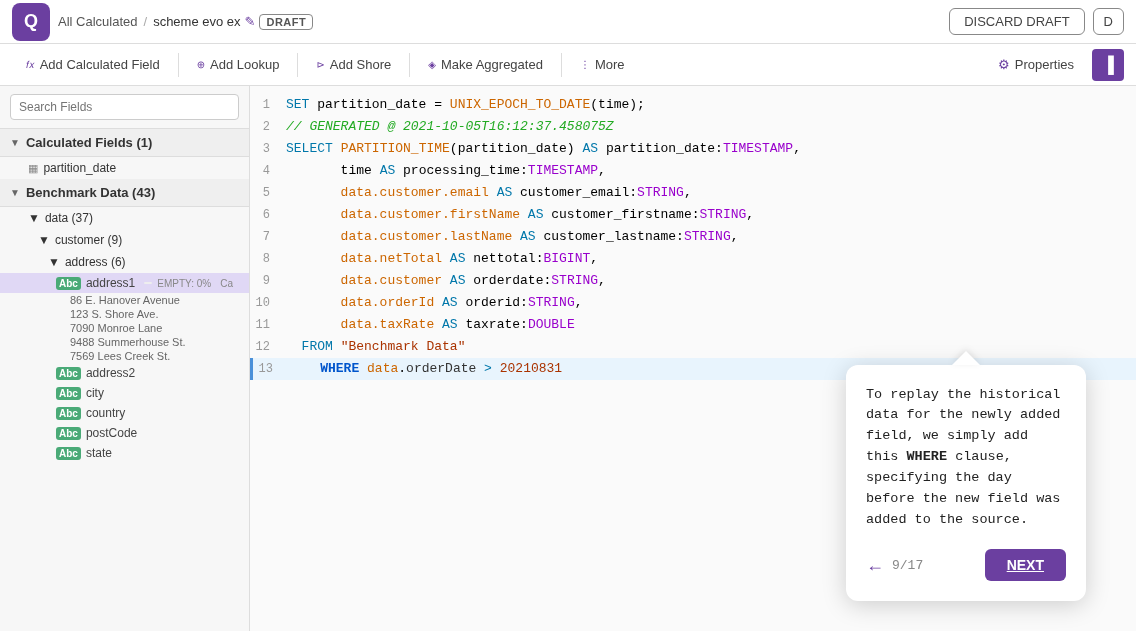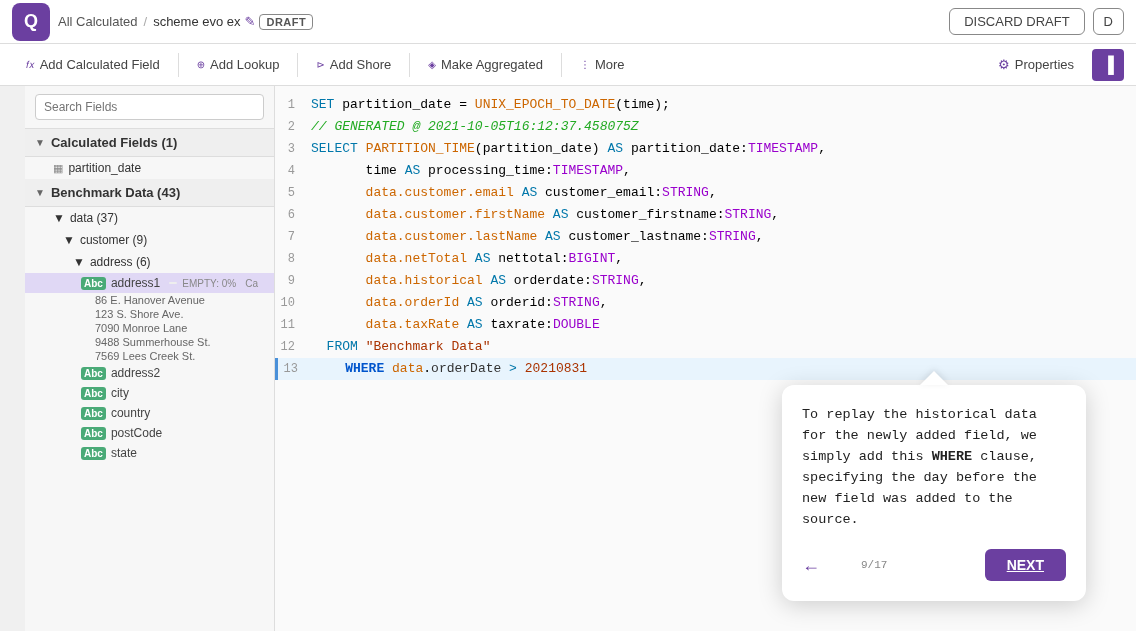--- a/index.html
+++ b/index.html
@@ -45,21 +45,21 @@
     }
     .toolbar-btn .tb-icon { color: #6b3fa0; font-size: 10px; }
     .toolbar-sep { width: 1px; height: 24px; background: #ddd; margin: 0 4px; }
     .toolbar-spacer { flex: 1; }
     .properties-btn {
       display: flex; align-items: center; gap: 5px; padding: 6px 14px;
       font-size: 13px; color: #444; cursor: pointer; border: none; background: none;
     }
 
     
-    .main { display: flex; height: calc(631px - 44px - 42px); padding-left: 25px; }
+    .main { display: flex; height: calc(631px - 44px - 42px); }
 
     
     .sidebar {
       width: 250px; min-width: 250px; background: #f7f7f7; border-right: 1px solid #ddd;
       display: flex; flex-direction: column; overflow: hidden;
     }
     .search-fields {
       padding: 8px 10px; border-bottom: 1px solid #ddd;
     }
     .search-fields input {
@@ -116,39 +116,39 @@
     .str { color: #aa3300; }
     .cm { color: #22aa22; font-style: italic; }
     .num { color: #aa3300; }
     .type-kw { color: #9900cc; }
     .where-kw { color: #0055cc; font-weight: bold; }
     .data-ref { color: #cc6600; }
 
     
     .tooltip-overlay {
       position: absolute; right: 60px; bottom: 20px;
-      width: 304px;
+      width: 240px;
       background: #fff; border-radius: 12px; box-shadow: 0 4px 24px rgba(0,0,0,0.18);
       padding: 20px; z-index: 100;
     }
     .tooltip-arrow {
       position: absolute; top: -14px; left: 50%; transform: translateX(-50%);
       width: 0; height: 0;
       border-left: 14px solid transparent;
       border-right: 14px solid transparent;
       border-bottom: 14px solid #fff;
       filter: drop-shadow(0 -2px 3px rgba(0,0,0,0.1));
     }
     .tooltip-text { font-size: 13.5px; color: #222; line-height: 1.55; margin-bottom: 18px; }
     .tooltip-text strong { font-weight: 700; }
     .tooltip-footer { display: flex; align-items: center; gap: 8px; }
     .tooltip-back-btn {
       background: none; border: none; cursor: pointer; color: #6b3fa0; font-size: 18px; display: flex; align-items: center;
     }
-    .tooltip-page { flex: 1; color: #888; font-size: 11px; margin-left: 33px; }
+    .tooltip-page { flex: 1; color: #888; font-size: 13px; }
     .tooltip-next-btn {
       background: #6b3fa0; color: #fff; border: none; border-radius: 6px;
       padding: 8px 22px; font-size: 14px; font-weight: 600; cursor: pointer; text-decoration: underline;
     }
 
     
     ::-webkit-scrollbar { width: 6px; height: 6px; }
     ::-webkit-scrollbar-thumb { background: #ccc; border-radius: 3px; }
   </style>
 </head>
@@ -319,21 +319,21 @@
         <span class="line-content">       <span class="data-ref">data.customer.lastName</span> <span class="kw">AS</span> customer_lastname:<span class="type-kw">STRING</span>,</span>
       </div>
 
       <div class="code-line">
         <span class="line-num">8</span>
         <span class="line-content">       <span class="data-ref">data.netTotal</span> <span class="kw">AS</span> nettotal:<span class="type-kw">BIGINT</span>,</span>
       </div>
 
       <div class="code-line">
         <span class="line-num">9</span>
-        <span class="line-content">       <span class="data-ref">data.historical</span> <span class="kw">AS</span> orderdate:<span class="type-kw">STRING</span>,</span>
+        <span class="line-content">       <span class="data-ref">data.customer</span> <span class="kw">AS</span> orderdate:<span class="type-kw">STRING</span>,</span>
       </div>
 
       <div class="code-line">
         <span class="line-num">10</span>
         <span class="line-content">       <span class="data-ref">data.orderId</span> <span class="kw">AS</span> orderid:<span class="type-kw">STRING</span>,</span>
       </div>
 
       <div class="code-line">
         <span class="line-num">11</span>
         <span class="line-content">       <span class="data-ref">data.taxRate</span> <span class="kw">AS</span> taxrate:<span class="type-kw">DOUBLE</span></span>

